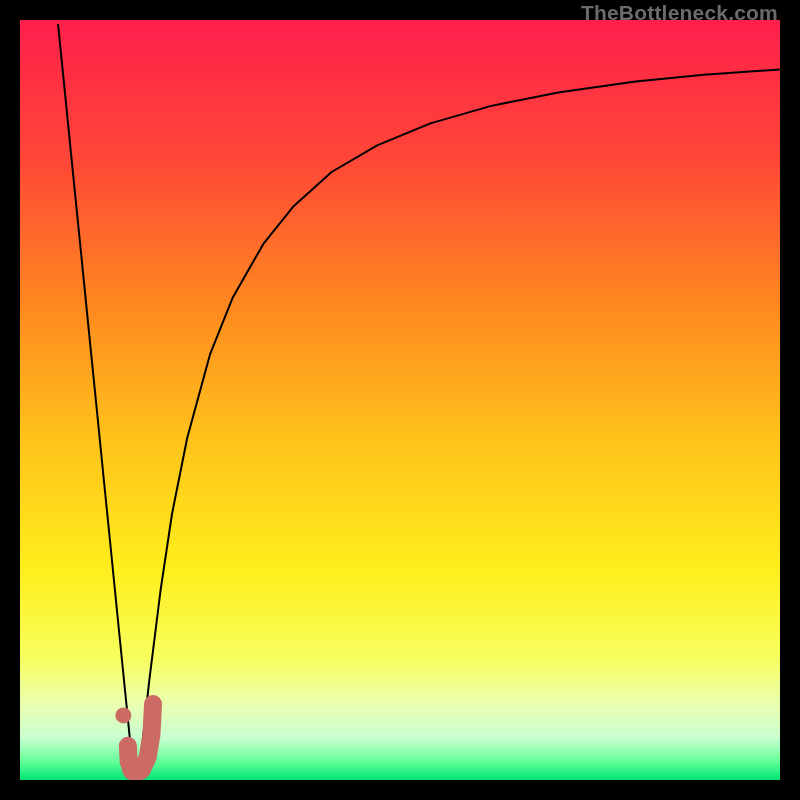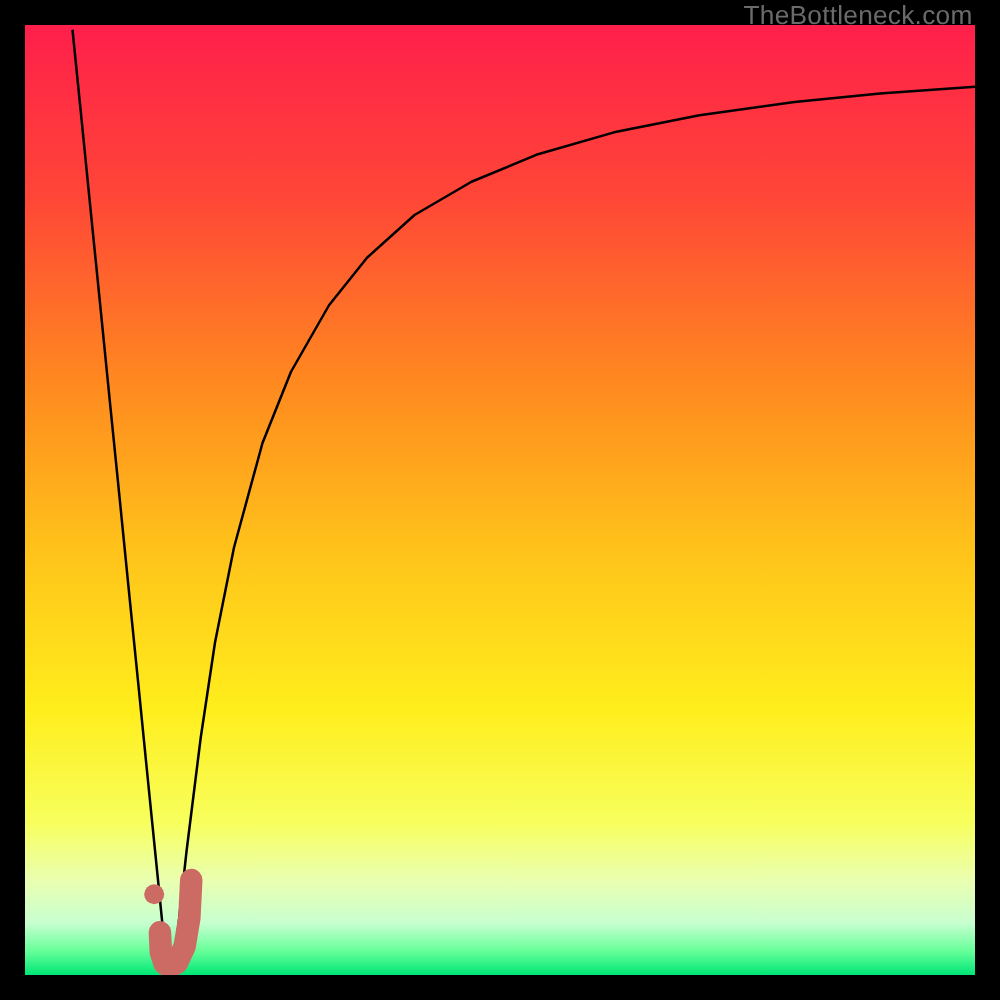--- a/index.html
+++ b/index.html
@@ -29,21 +29,21 @@
   .gradient {
     position: absolute;
     inset: 0;
   }
   .watermark {
     position: absolute;
     top: 1px;
     right: 22px;
     font-family: Arial, Helvetica, sans-serif;
     font-size: 21px;
-    font-weight: 400;
+    font-weight: 700;
     color: #6b6b6b;
     letter-spacing: 0.2px;
   }
   svg {
     position: absolute;
     inset: 0;
   }
 </style>
 </head>
 <body>

